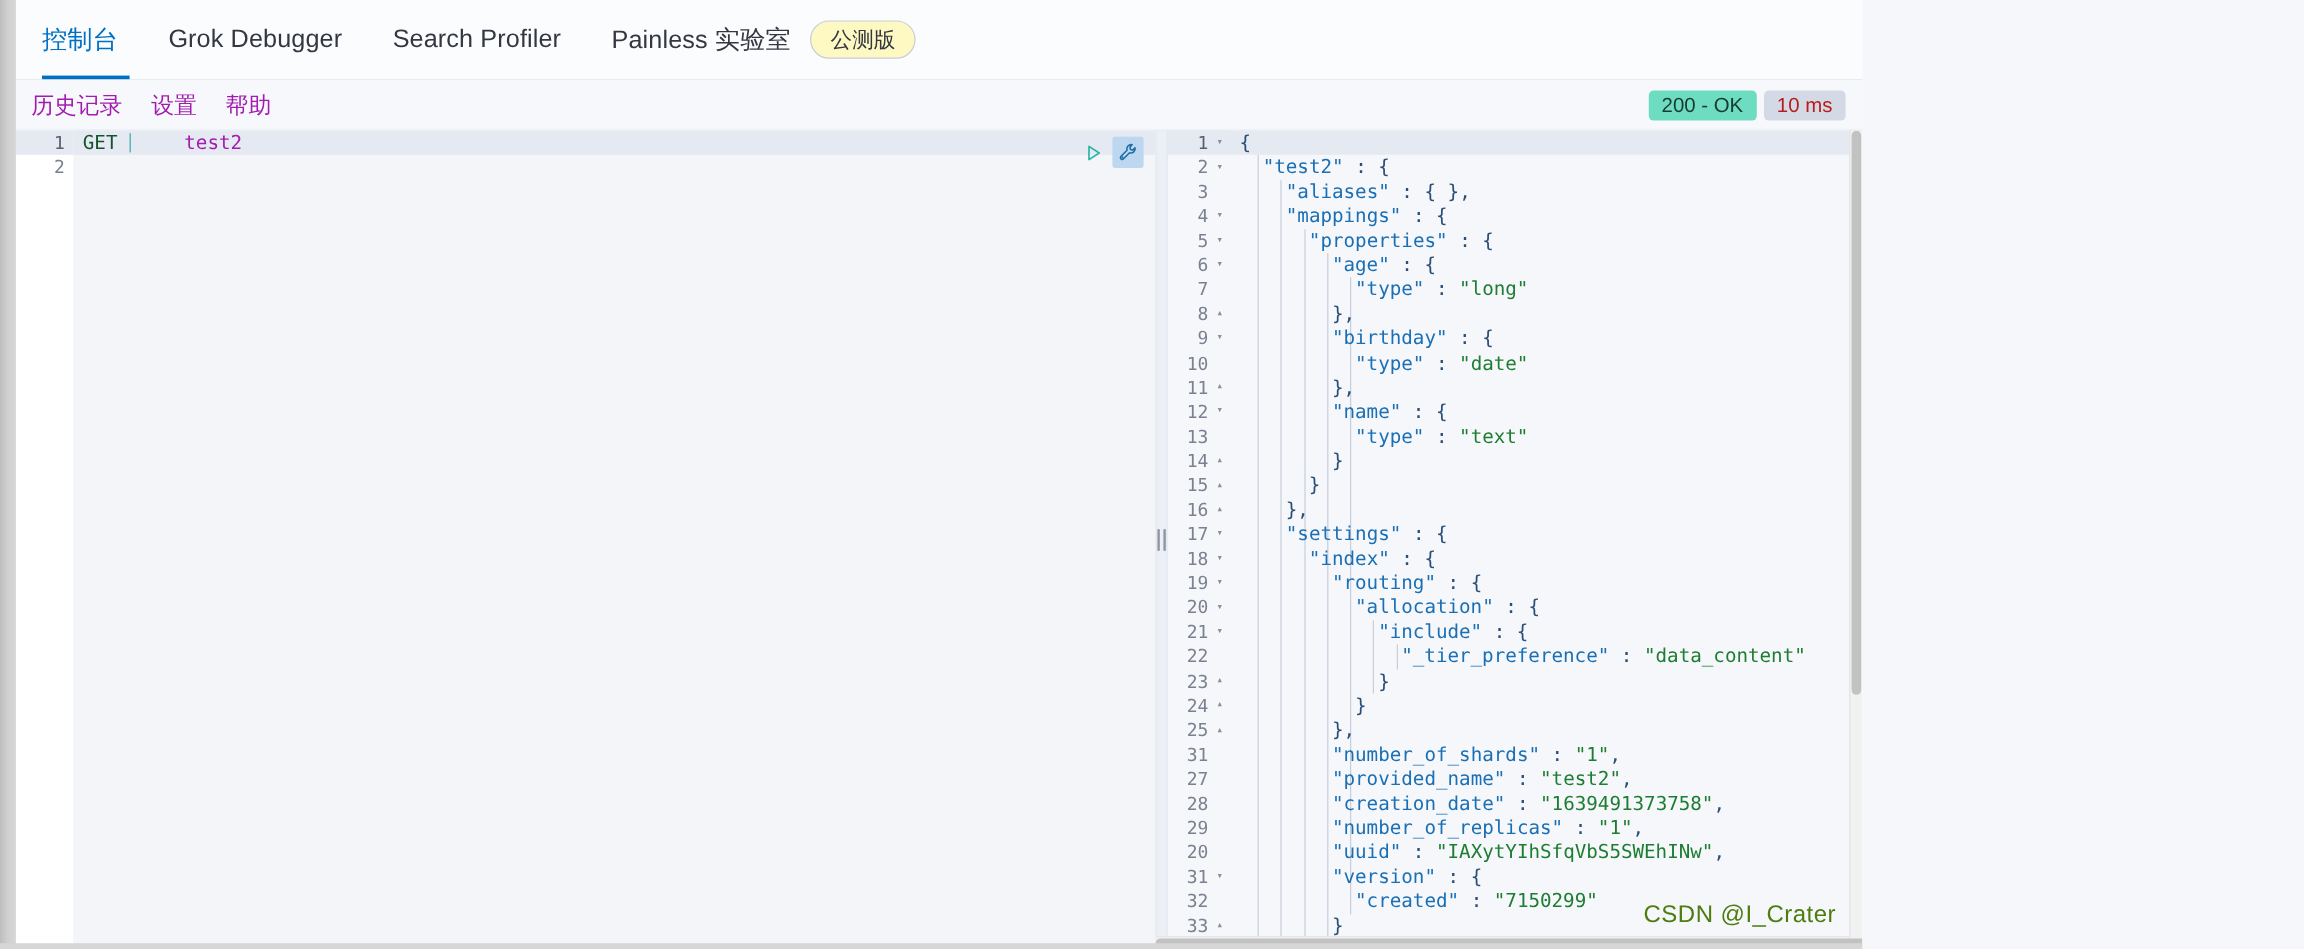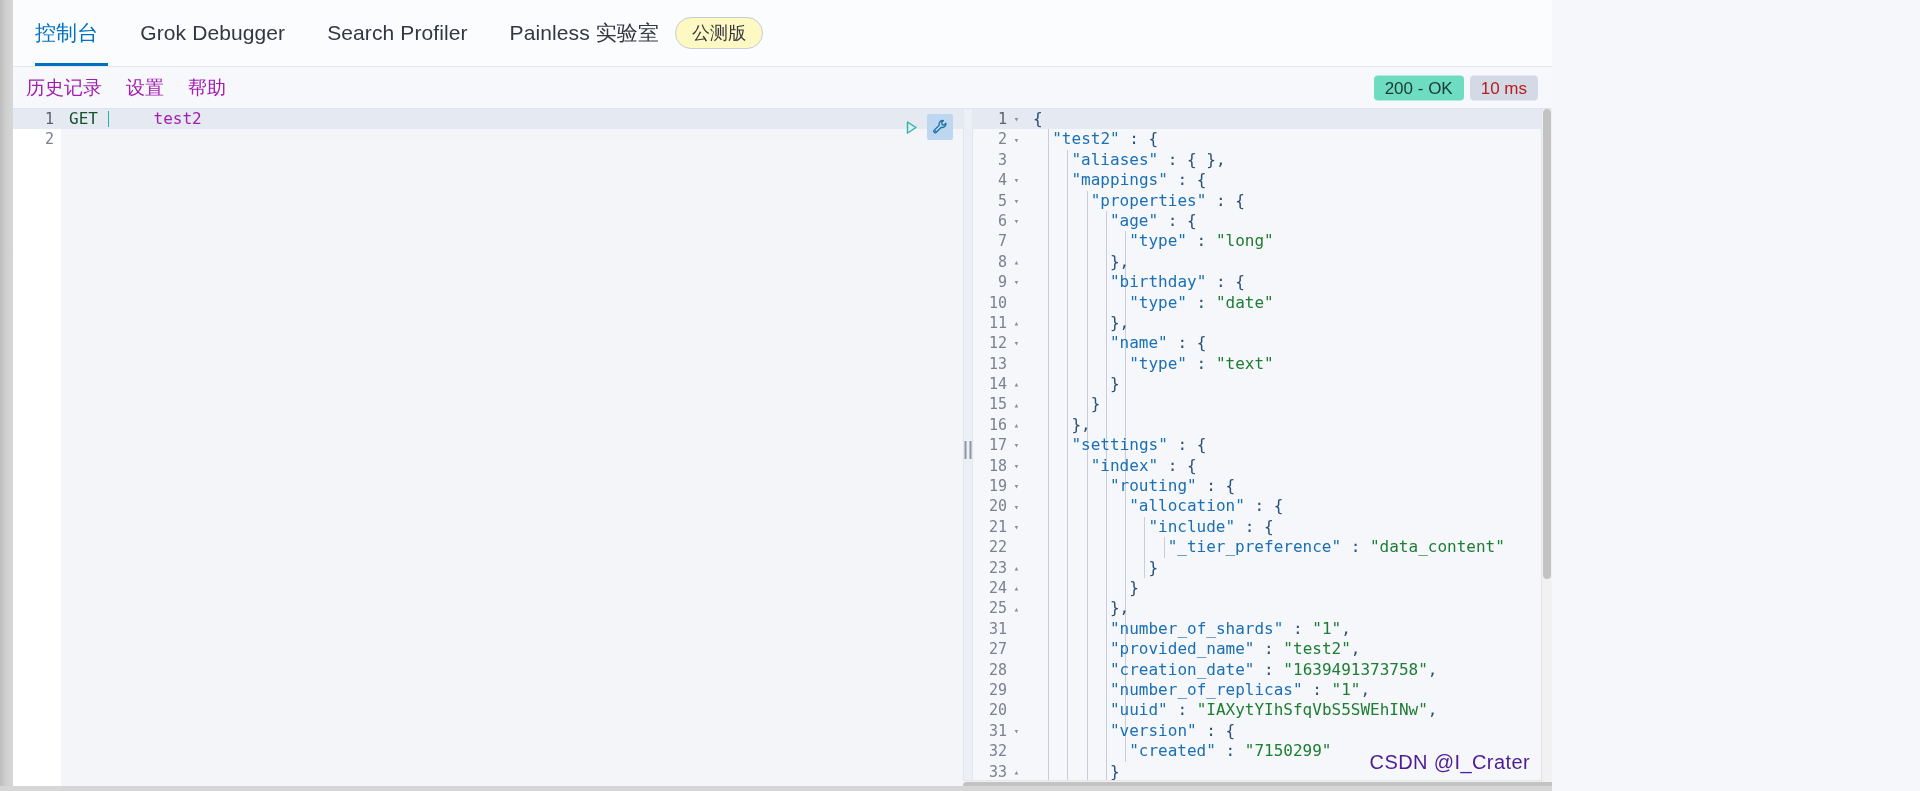--- a/index.html
+++ b/index.html
@@ -315,21 +315,21 @@
     background: #c2c2c2;
     border-radius: 5px;
   }
 
   
   .watermark {
     position: absolute;
     right: 22px;
     bottom: 17px;
     font-size: 20px;
-    color: #4c1d95;
+    color: #4d7c0f;
     letter-spacing: .4px;
     z-index: 40;
     pointer-events: none;
     font-family: "Liberation Sans", sans-serif;
     margin-top: 30px;
   }
 
   
   .bottom-strip {
     position: absolute;

